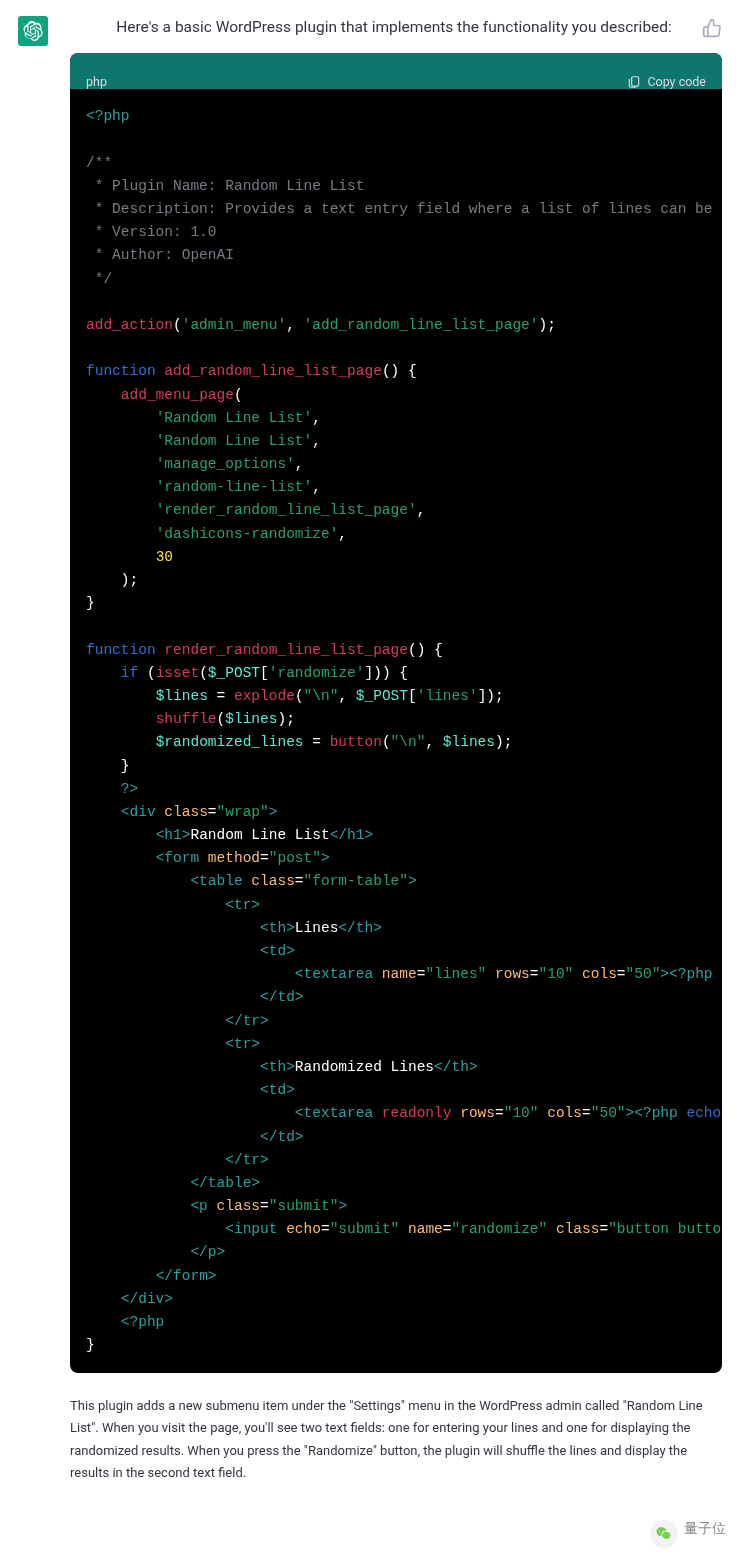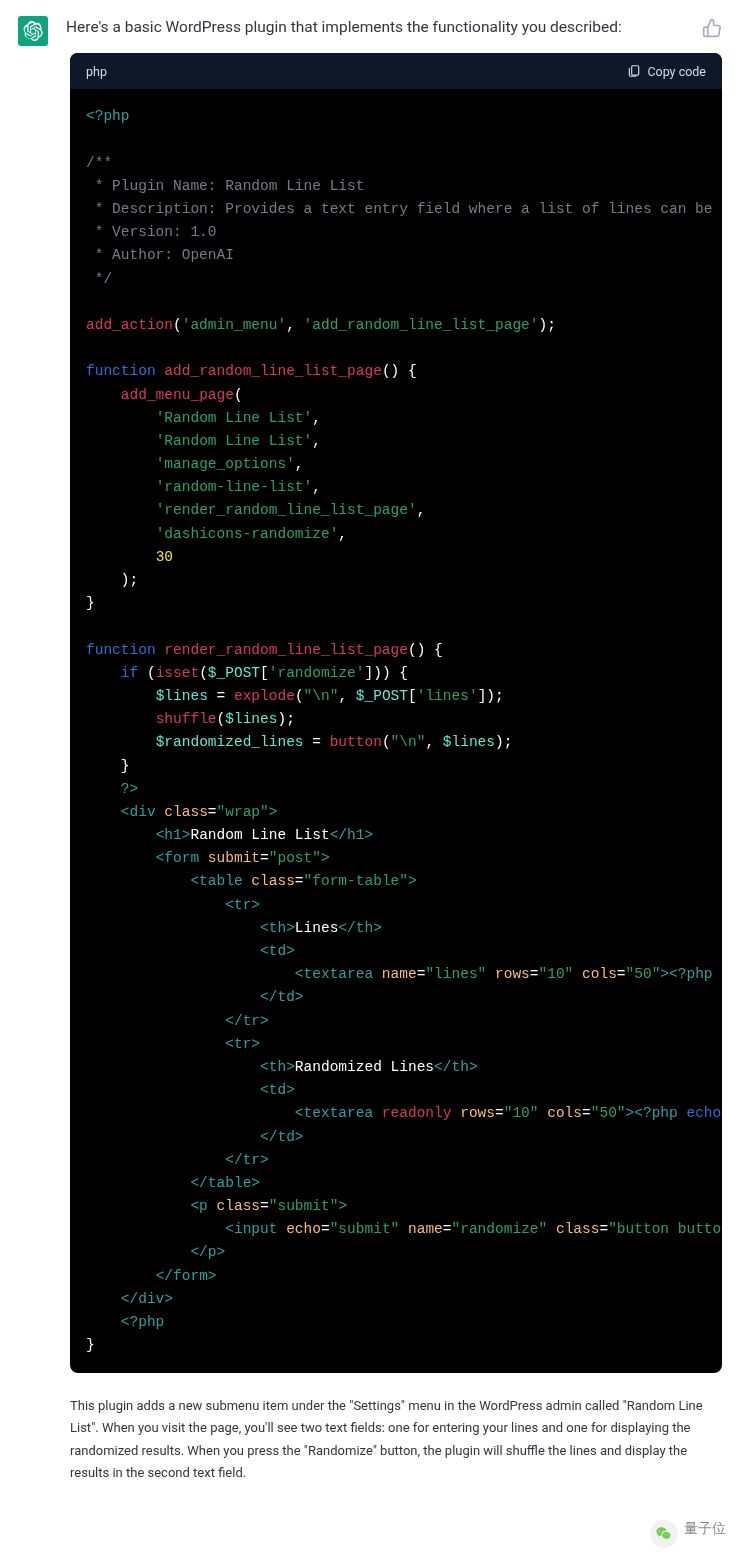--- a/index.html
+++ b/index.html
@@ -7,20 +7,21 @@
     font-family: -apple-system, BlinkMacSystemFont, "Segoe UI", Roboto, Helvetica, Arial, sans-serif;
     background: #fff;
     color: #343541;
     width: 740px;
   }
   .message {
     display: flex;
     padding: 16px 18px 0 18px;
     gap: 18px;
     position: relative;
+    text-align: center;
   }
   .avatar {
     width: 30px; height: 30px;
     background: #10a37f;
     border-radius: 3px;
     flex: 0 0 30px;
     display: flex; align-items: center; justify-content: center;
   }
   .avatar svg { width: 20px; height: 20px; fill: #fff; }
   .msg-body { flex: 1; min-width: 0; }
@@ -36,24 +37,24 @@
     width: 20px; height: 20px;
     color: #acacbe;
   }
   .code-block-wrap {
     margin: 0 18px 0 70px;
     border-radius: 8px;
     overflow: hidden;
     background: #000;
   }
   .code-header {
-    background: #0f172a;
+    background: #0f766e;
     height: 36px;
     display: flex;
-    align-items: center;
+    align-items: flex-end;
     justify-content: space-between;
     padding: 0 16px;
     color: #d9d9e3;
     font-size: 12.5px;
   }
   .copy-btn {
     display: flex; align-items: center; gap: 6px;
     cursor: pointer;
     color: #d9d9e3;
   }
@@ -173,21 +174,21 @@
 
 <span class="c-kw">function</span> <span class="c-fn">render_random_line_list_page</span>() {
     <span class="c-kw">if</span> (<span class="c-fn">isset</span>(<span class="c-var">$_POST</span>[<span class="c-str">'randomize'</span>])) {
         <span class="c-var">$lines</span> = <span class="c-fn">explode</span>(<span class="c-str">"\n"</span>, <span class="c-var">$_POST</span>[<span class="c-str">'lines'</span>]);
         <span class="c-fn">shuffle</span>(<span class="c-var">$lines</span>);
         <span class="c-var">$randomized_lines</span> = <span class="c-fn">button</span>(<span class="c-str">"\n"</span>, <span class="c-var">$lines</span>);
     }
     <span class="c-tag">?&gt;</span>
     <span class="c-tag">&lt;div </span><span class="c-attr">class</span>=<span class="c-attrv">"wrap"</span><span class="c-tag">&gt;</span>
         <span class="c-tag">&lt;h1&gt;</span><span class="c-html">Random Line List</span><span class="c-tag">&lt;/h1&gt;</span>
-        <span class="c-tag">&lt;form </span><span class="c-attr">submit</span>=<span class="c-attrv">"post"</span><span class="c-tag">&gt;</span>
+        <span class="c-tag">&lt;form </span><span class="c-attr">method</span>=<span class="c-attrv">"post"</span><span class="c-tag">&gt;</span>
             <span class="c-tag">&lt;table </span><span class="c-attr">class</span>=<span class="c-attrv">"form-table"</span><span class="c-tag">&gt;</span>
                 <span class="c-tag">&lt;tr&gt;</span>
                     <span class="c-tag">&lt;th&gt;</span><span class="c-html">Lines</span><span class="c-tag">&lt;/th&gt;</span>
                     <span class="c-tag">&lt;td&gt;</span>
                         <span class="c-tag">&lt;textarea </span><span class="c-attr">name</span>=<span class="c-attrv">"lines"</span> <span class="c-attr">rows</span>=<span class="c-attrv">"10"</span> <span class="c-attr">cols</span>=<span class="c-attrv">"50"</span><span class="c-tag">&gt;</span><span class="c-tag">&lt;?php</span> <span class="c-kw">ech</span>
                     <span class="c-tag">&lt;/td&gt;</span>
                 <span class="c-tag">&lt;/tr&gt;</span>
                 <span class="c-tag">&lt;tr&gt;</span>
                     <span class="c-tag">&lt;th&gt;</span><span class="c-html">Randomized Lines</span><span class="c-tag">&lt;/th&gt;</span>
                     <span class="c-tag">&lt;td&gt;</span>

